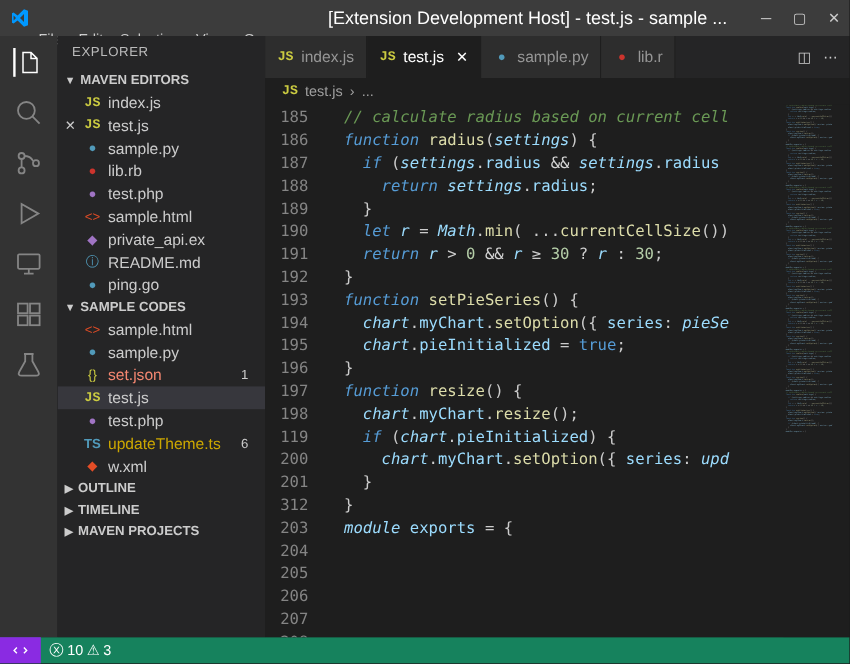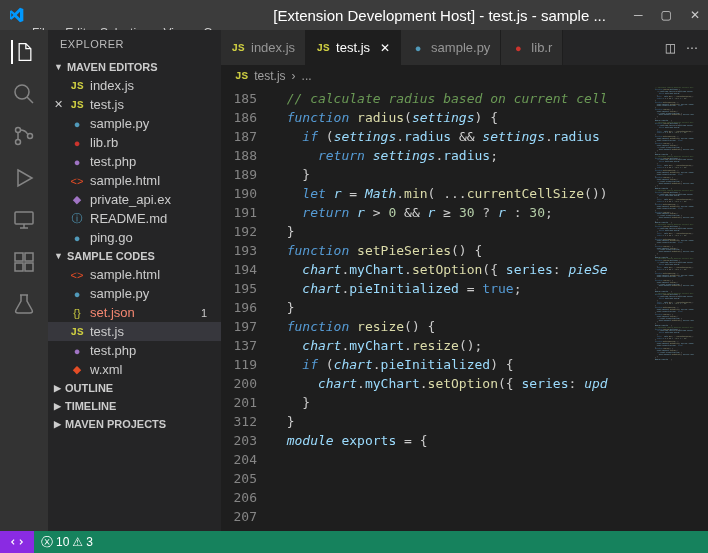--- a/index.html
+++ b/index.html
@@ -196,20 +196,25 @@
           <span class="badge">1</span>
         </div>
         <div class="file-item active">
           <span class="fi-icon ic-js">JS</span>
           <span>test.js</span>
         </div>
         <div class="file-item">
           <span class="fi-icon ic-php">●</span>
           <span>test.php</span>
         </div>
+        <div class="file-item warn">
+          <span class="fi-icon ic-ts">TS</span>
+          <span>updateTheme.ts</span>
+          <span class="badge">6</span>
+        </div>
         <div class="file-item">
           <span class="fi-icon ic-xml">◆</span>
           <span>w.xml</span>
         </div>
       </div>
     <div class="section-header">
         <span class="chev">▶</span>
         <span>OUTLINE</span>
       </div>
     <div class="section-header">
@@ -262,21 +267,21 @@
           <div>188</div>
           <div>189</div>
           <div>190</div>
           <div>191</div>
           <div>192</div>
           <div>193</div>
           <div>194</div>
           <div>195</div>
           <div>196</div>
           <div>197</div>
-          <div>137</div>
+          <div>198</div>
           <div>119</div>
           <div>200</div>
           <div>201</div>
           <div>312</div>
           <div>203</div>
           <div>204</div>
           <div>205</div>
           <div>206</div>
           <div>207</div>
           <div>208</div>

